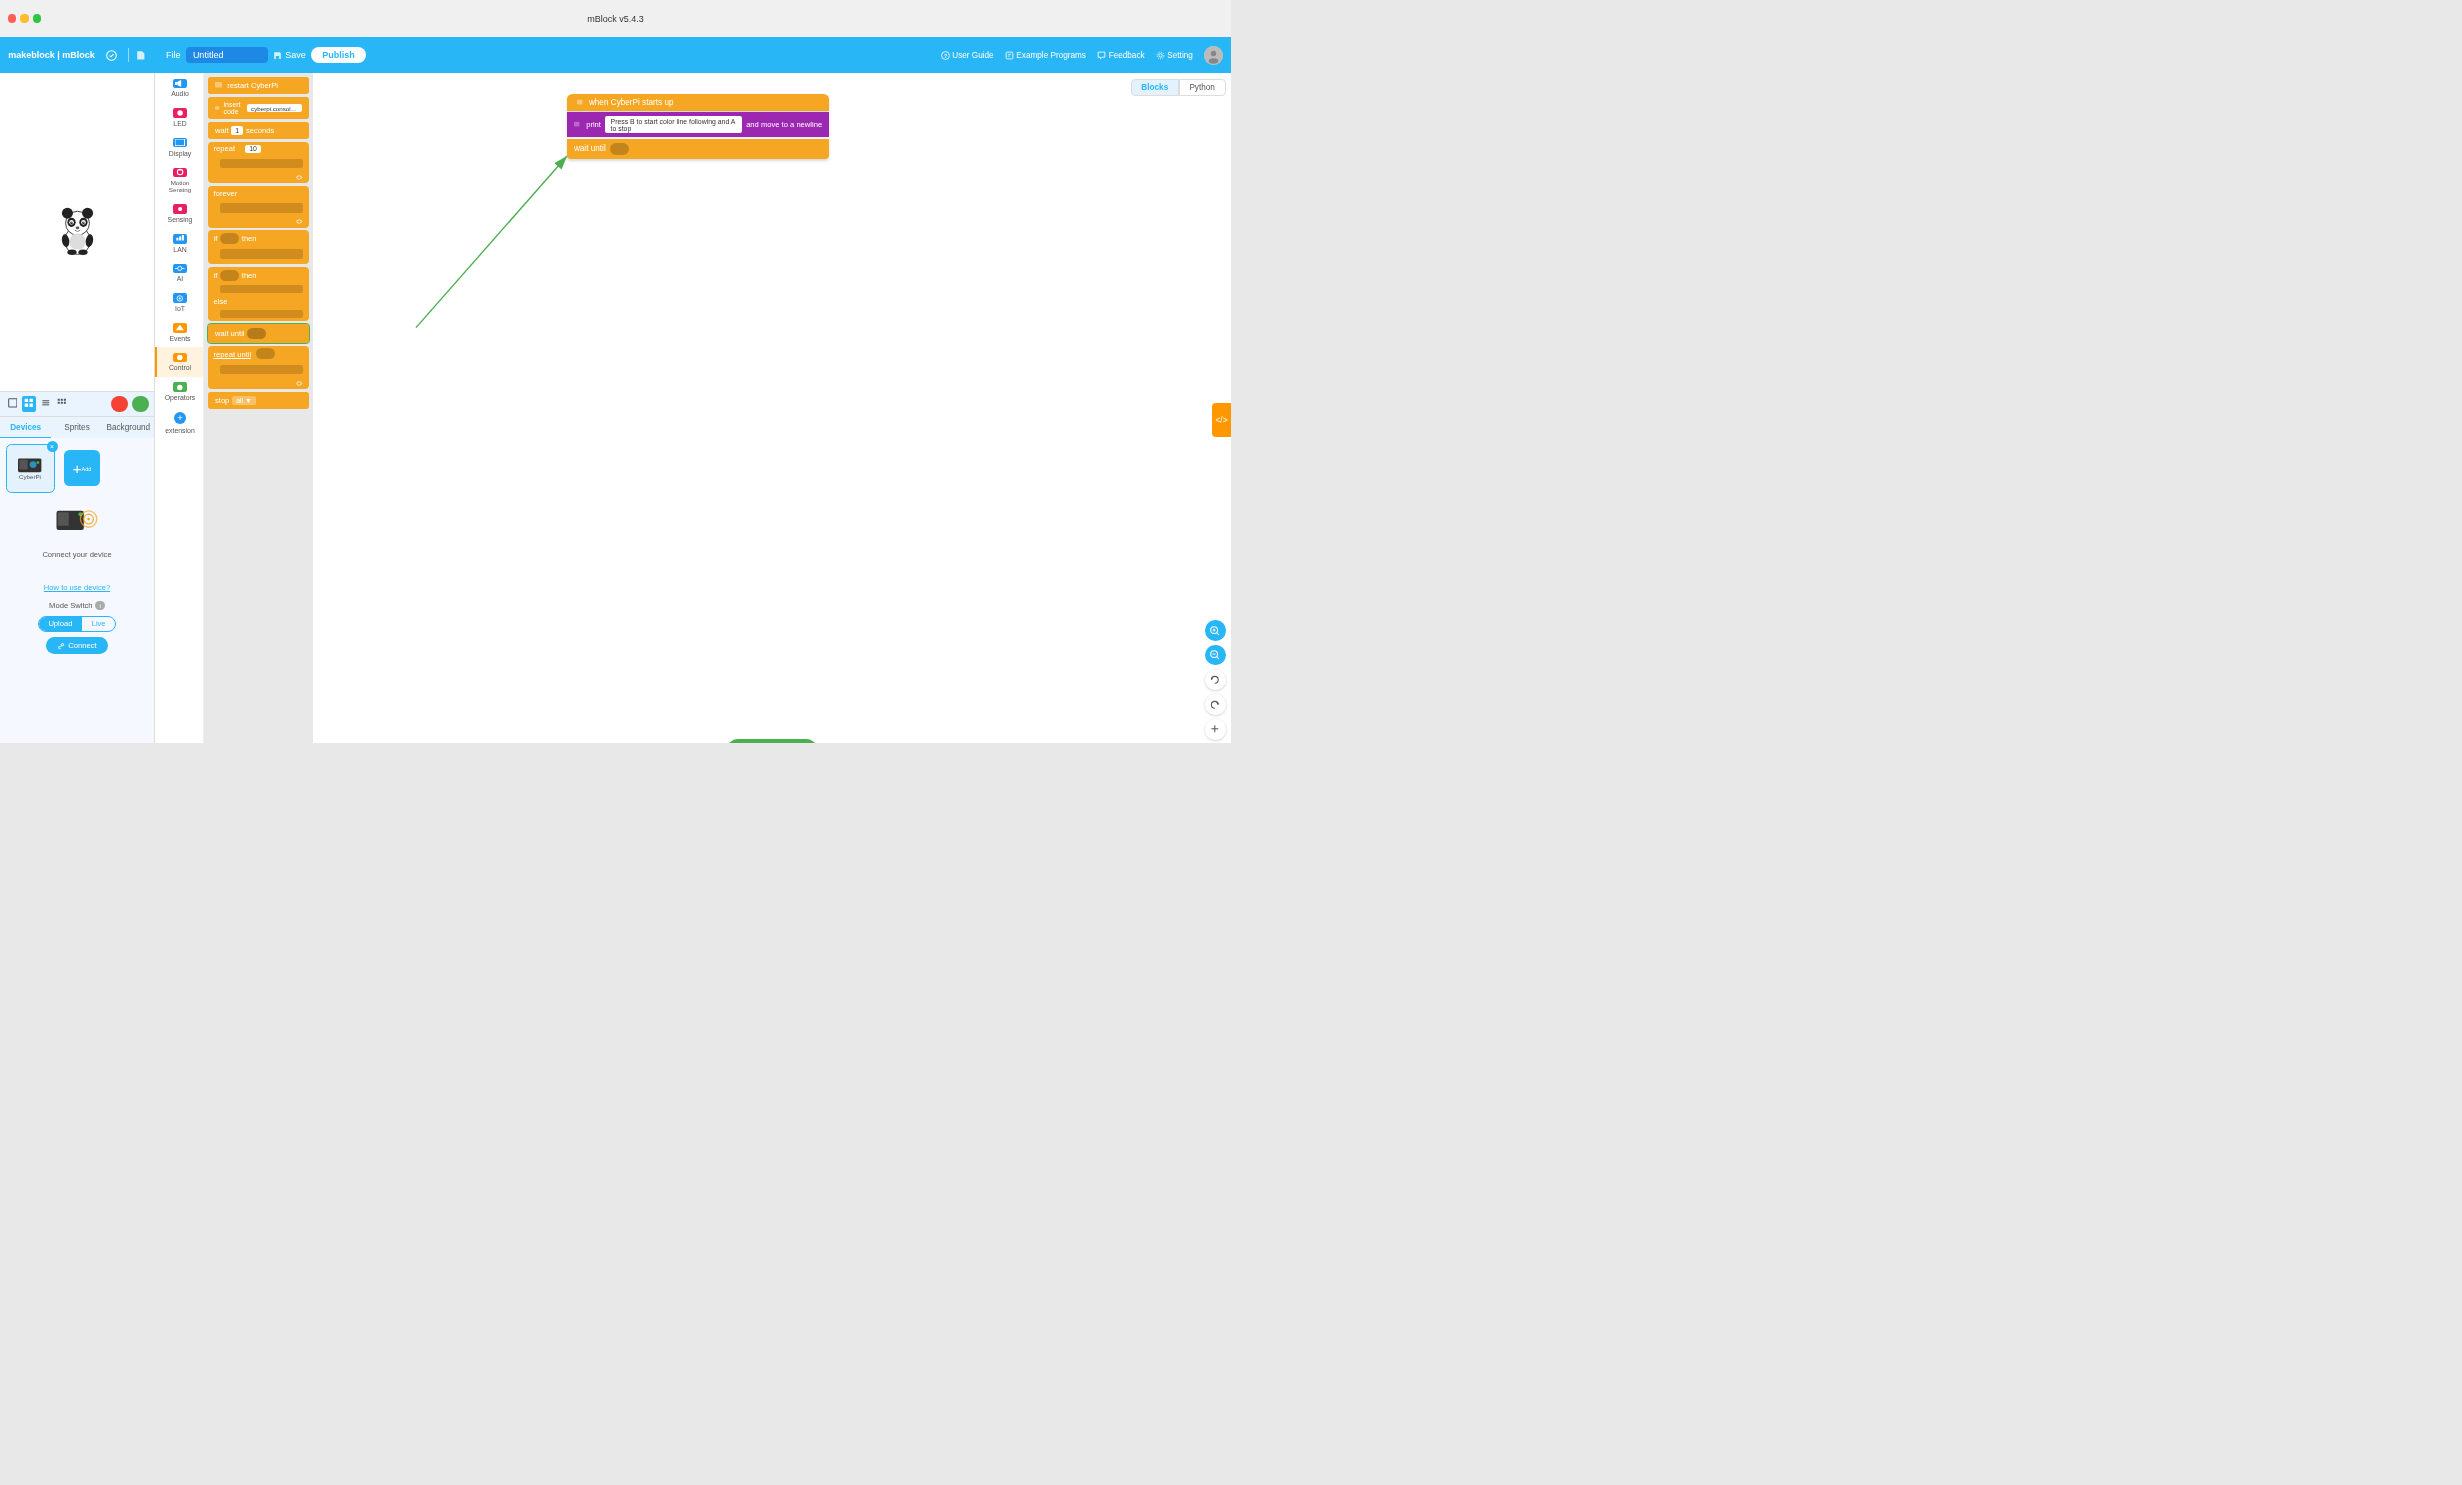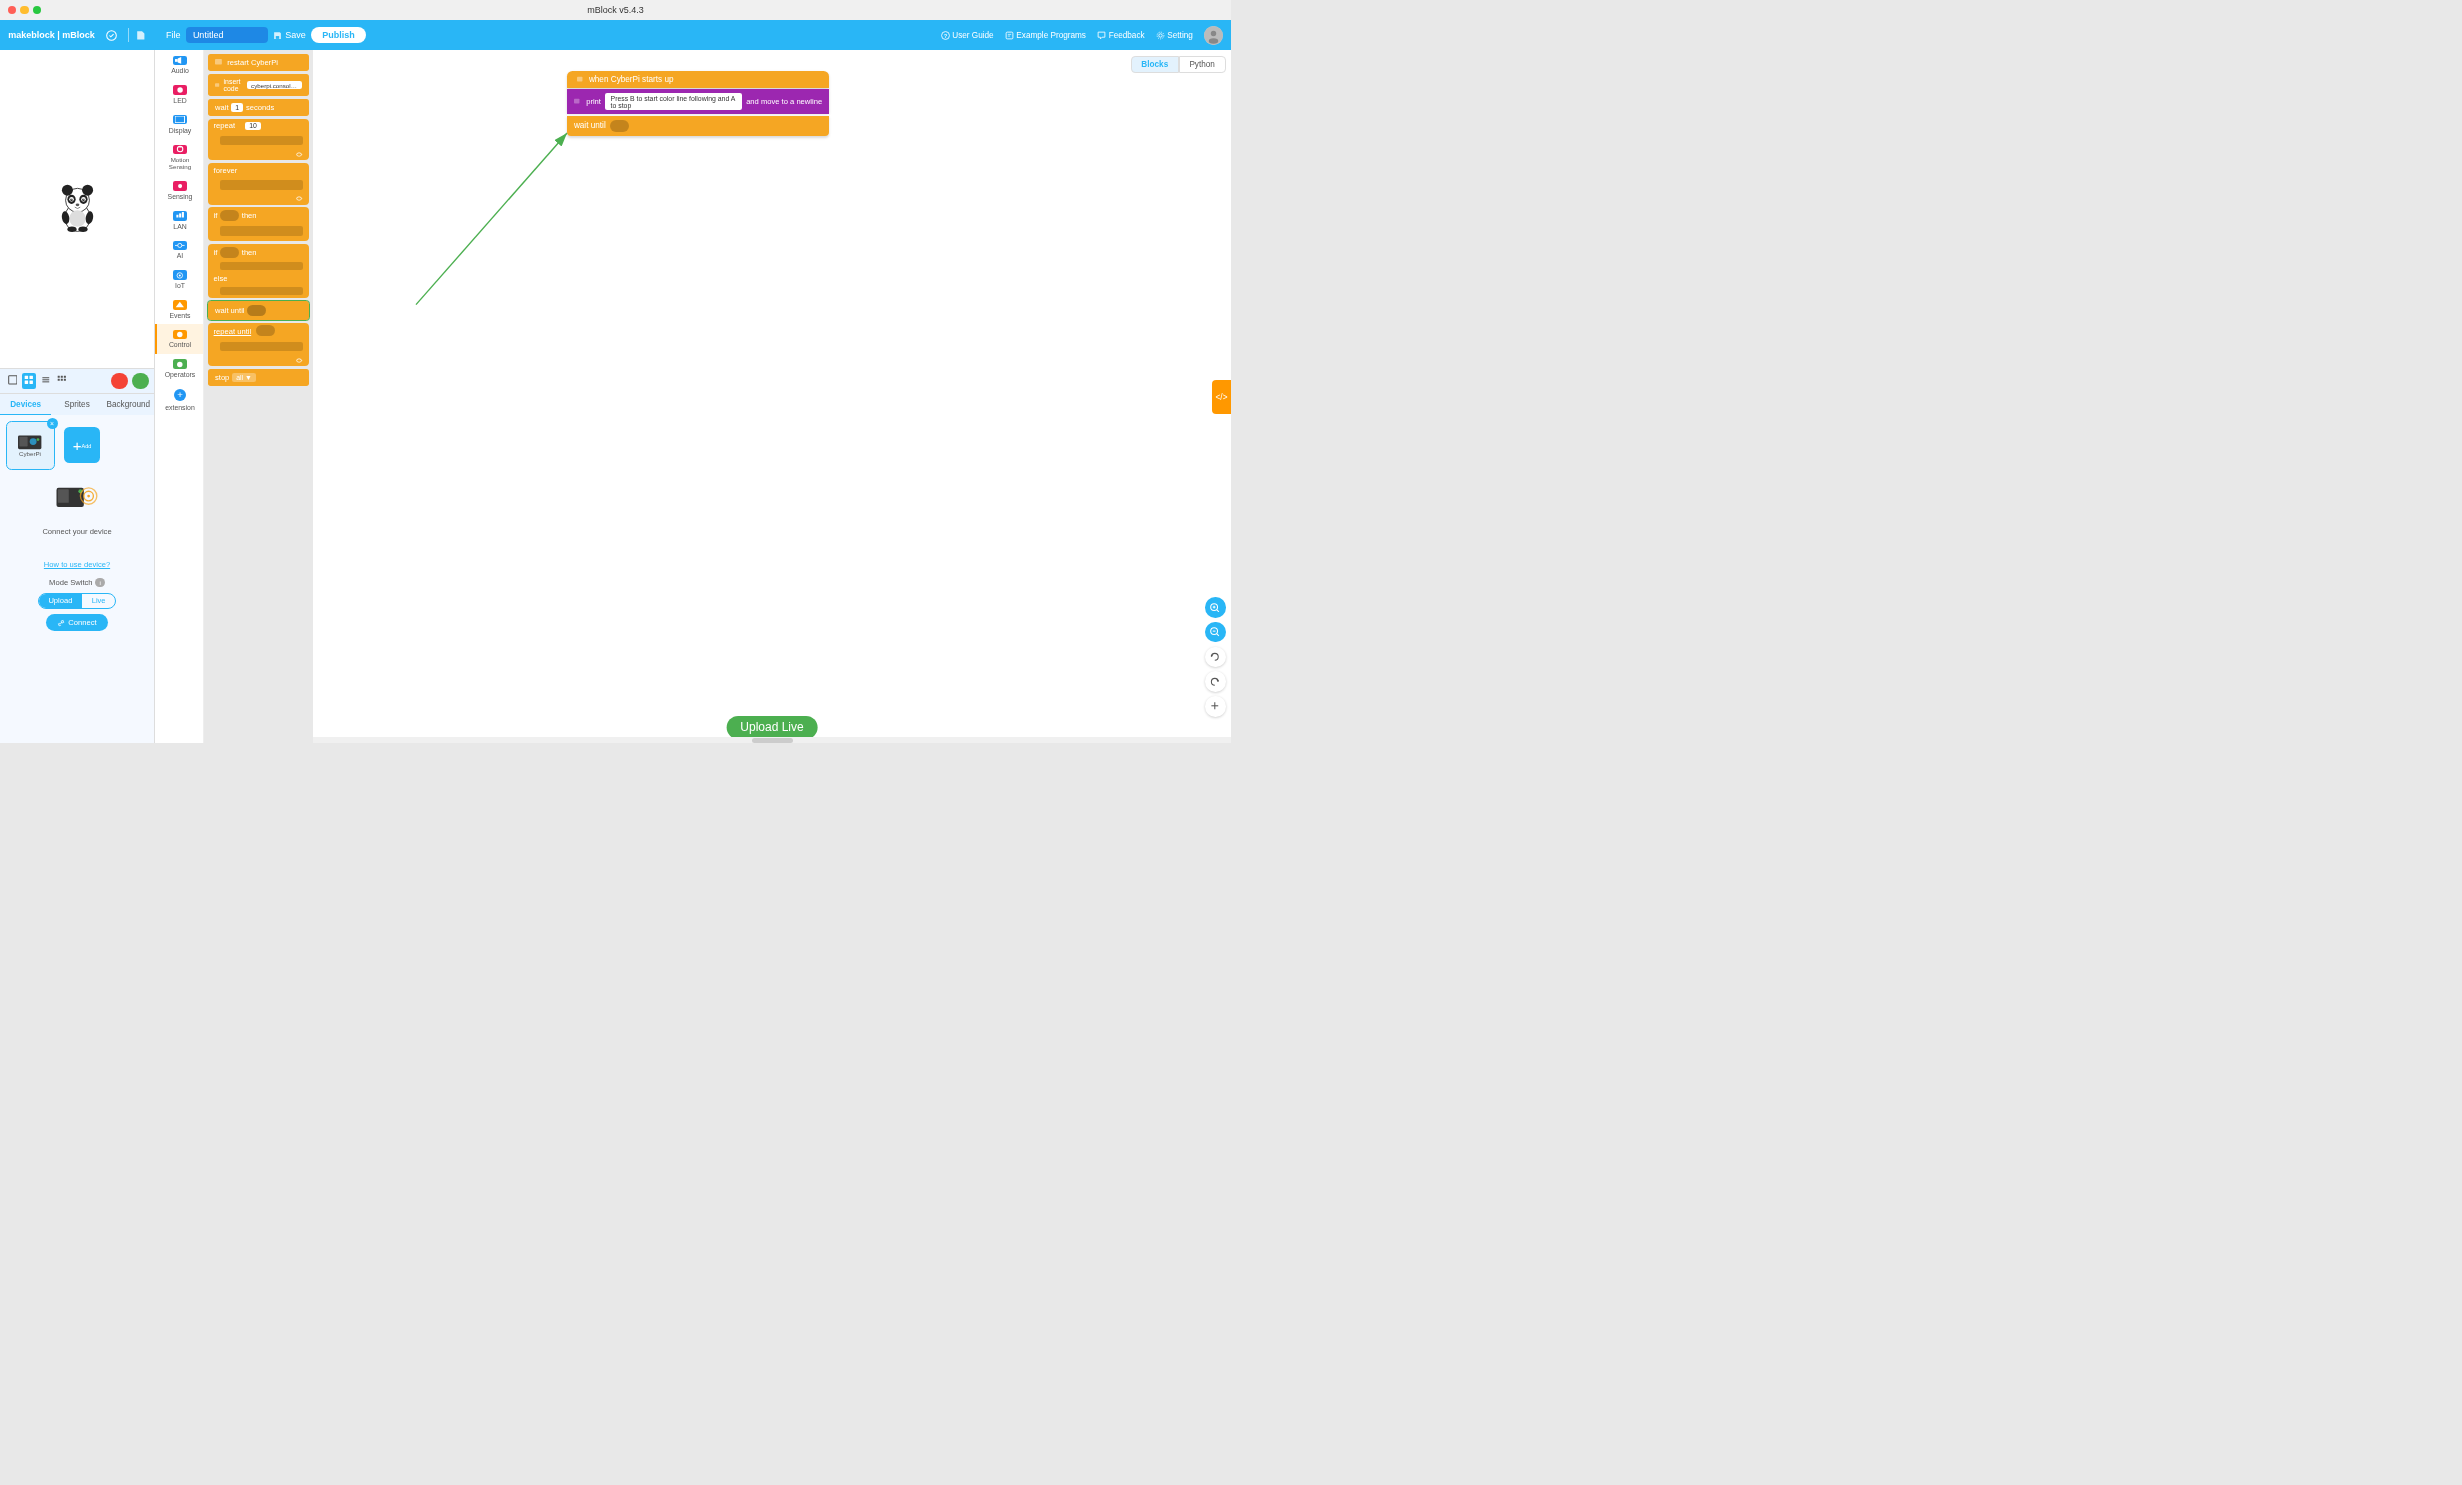--- a/index.html
+++ b/index.html
@@ -1,21 +1,21 @@
 <!DOCTYPE html>
 <html style="font-size:11px"><head>
   <meta charset="utf-8">
   <style>
     * { box-sizing: border-box; margin: 0; padding: 0; }
     body { font-family: -apple-system, BlinkMacSystemFont, 'Segoe UI', sans-serif; background: #e8e8e8; width: 1231px; height: 743px; overflow: hidden; }
 
     
     .title-bar {
       background: #f0f0f0;
-      height: 20px;
+      height: 37px;
       display: flex;
       align-items: center;
       justify-content: center;
       position: relative;
       font-size: 9px;
       color: #333;
     }
     .traffic-lights {
       position: absolute;
       left: 8.2px;
@@ -26,21 +26,21 @@
     .traffic-light {
       width: 8.2px; height: 8.2px; border-radius: 50%;
     }
     .tl-red { background: #ff5f57; }
     .tl-yellow { background: #ffbd2e; }
     .tl-green { background: #28c840; }
 
     
     .menu-bar {
       background: #29b6f6;
-      height: 30px;
+      height: 36px;
       display: flex;
       align-items: center;
       padding: 0 8.2px;
       gap: 5.5px;
     }
     .logo-area {
       display: flex;
       align-items: center;
       gap: 4.1px;
       color: white;

